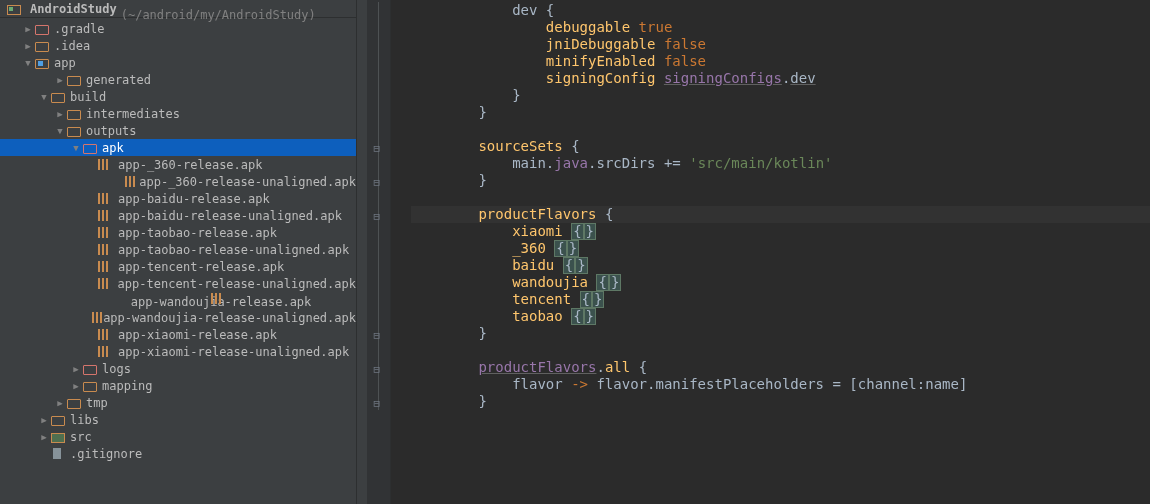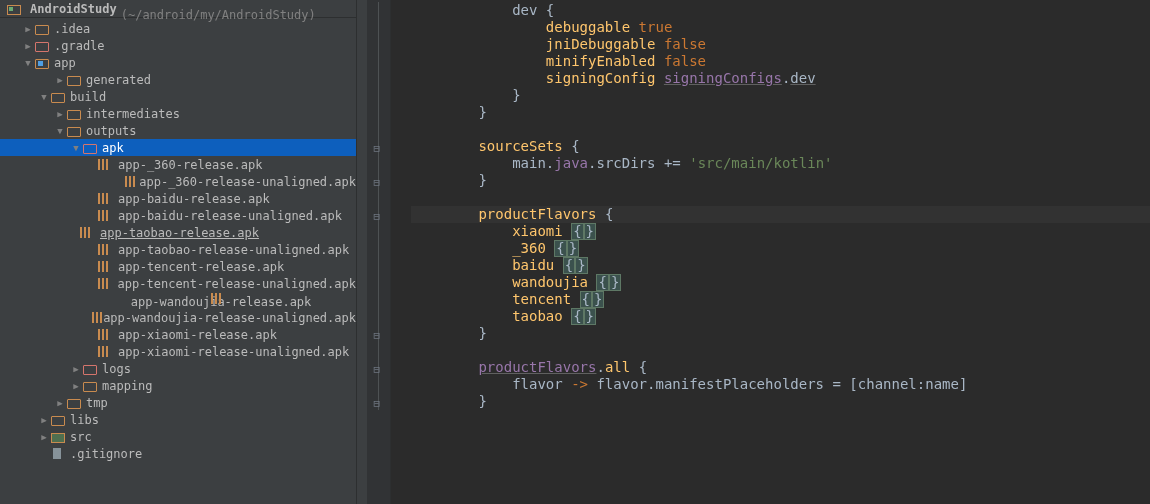--- a/index.html
+++ b/index.html
@@ -169,27 +169,27 @@
 
 <div class="tree-panel">
   <div class="tree-header">
     <span class="ico proj"></span>
     <b>AndroidStudy</b>
     <span class="subpath">(~/android/my/AndroidStudy)</span>
   </div>
   <div class="tree-body" id="tree-body">
       <div class="tree-row" style="padding-left: 22px;">
         <span class="tri closed"></span>
-        <span class="ico folder"></span>
-        <span class="label">.idea</span>
-      </div>
-      <div class="tree-row" style="padding-left: 22px;">
-        <span class="tri closed"></span>
         <span class="ico folder pink"></span>
         <span class="label">.gradle</span>
+      </div>
+      <div class="tree-row" style="padding-left: 22px;">
+        <span class="tri closed"></span>
+        <span class="ico folder"></span>
+        <span class="label">.idea</span>
       </div>
       <div class="tree-row" style="padding-left: 22px;">
         <span class="tri open"></span>
         <span class="ico module"></span>
         <span class="label">app</span>
       </div>
       <div class="tree-row" style="padding-left: 54px;">
         <span class="tri closed"></span>
         <span class="ico folder"></span>
         <span class="label">generated</span>
@@ -235,21 +235,21 @@
         </span>
         <span class="label">app-baidu-release.apk</span>
       </div>
       <div class="tree-row" style="padding-left: 86px;">
         <span class="tri none"></span>
         <span class="ico apk">
           <span class="bar3"></span>
         </span>
         <span class="label">app-baidu-release-unaligned.apk</span>
       </div>
-      <div class="tree-row" style="padding-left: 68px; text-decoration: underline;">
+      <div class="tree-row" style="padding-left: 86px;">
         <span class="tri none"></span>
         <span class="ico apk">
           <span class="bar3"></span>
         </span>
         <span class="label">app-taobao-release.apk</span>
       </div>
       <div class="tree-row" style="padding-left: 86px;">
         <span class="tri none"></span>
         <span class="ico apk">
           <span class="bar3"></span>

